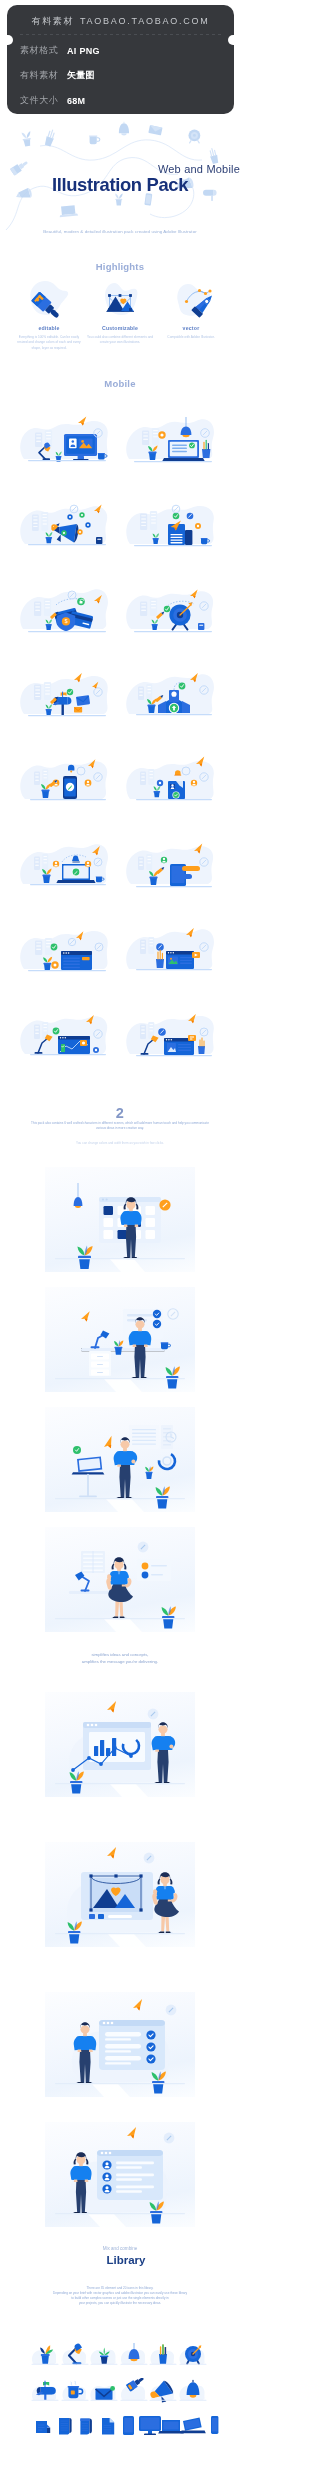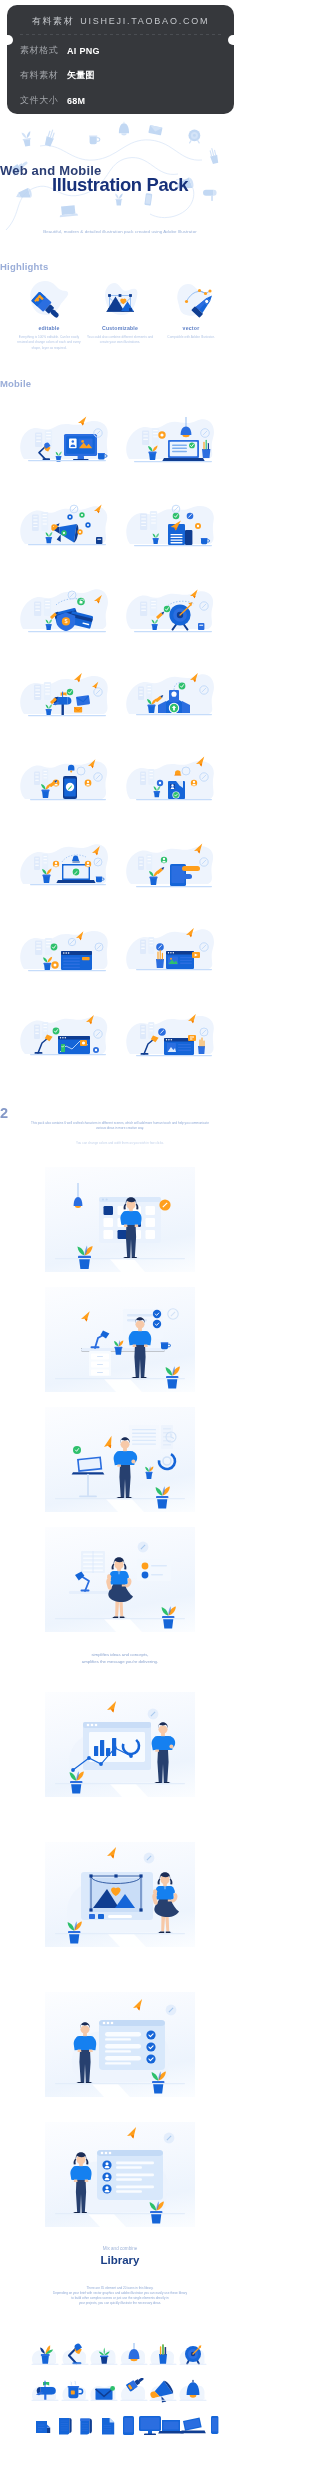--- a/index.html
+++ b/index.html
@@ -18,62 +18,62 @@
   .brand-site{color:#c6c9cd;font-size:9px;letter-spacing:1.75px;margin-left:6px;}
   .divline{position:absolute;left:13px;top:28.5px;width:201px;height:1px;
     background:repeating-linear-gradient(to right,#4b4e53 0 3px,transparent 3px 6px);}
   .inforow{position:absolute;left:13px;height:25px;display:flex;align-items:center;}
   .inforow .lab{color:#a3a6ab;font-size:9px;letter-spacing:.6px;width:47px;}
   .inforow .val{color:#ffffff;font-size:9px;font-weight:bold;letter-spacing:.3px;}
   .r0{top:33px;} .r1{top:58px;} .r2{top:83px;align-items:center;}
 
   
   .hero{position:absolute;left:0;top:118px;width:240px;height:140px;}
-  .hero .eyebrow{position:absolute;left:0;top:45px;width:240px;text-align:left;
-    color:#2b3e74;font-size:13px;font-weight:bold;letter-spacing:.2px;}
+  .hero .eyebrow{position:absolute;left:0;top:45px;width:240px;text-align:right;
+    color:#2b3e74;font-size:11px;font-weight:normal;letter-spacing:.2px;}
   .hero .title{position:absolute;left:0;top:57px;width:240px;text-align:center;
     color:#17317a;font-size:18.4px;font-weight:bold;letter-spacing:-.35px;line-height:20px;}
   .hero .subtitle{position:absolute;left:0;top:111px;width:240px;text-align:center;
     color:#9cb3da;font-size:4.4px;letter-spacing:.08px;}
 
   
-  .sechead{position:absolute;width:240px;color:#9aadd8;
+  .sechead{position:absolute;width:240px;text-align:center;color:#9aadd8;
     font-size:9.5px;font-weight:bold;letter-spacing:.2px;}
 
   
   .hl{position:absolute;top:278px;width:72px;}
   .hl .ico{width:44px;height:44px;margin:0 auto;display:block;}
   .hl .lab{margin-top:3px;text-align:center;color:#5f80c6;font-size:5.2px;font-weight:bold;letter-spacing:.2px;}
   .hl .desc{margin-top:4px;text-align:center;color:#b3c6e6;font-size:3.2px;line-height:1.65;padding:0 3px;}
   .hl0{left:13px;} .hl1{left:84px;} .hl2{left:155px;}
 
   
   .pv{position:absolute;width:96px;height:62px;}
   .bigcard{position:absolute;left:45px;width:150px;height:105px;
     background:linear-gradient(168deg,#fcfdff 0%,#f4f8fe 42%,#edf4fd 72%,#fbfdff 100%);}
   .cap{position:absolute;width:240px;text-align:center;color:#8aa3cf;font-size:4.3px;line-height:1.65;}
   .cdesc{position:absolute;width:240px;text-align:center;color:#8fa9d6;font-size:3.1px;line-height:1.6;}
   .note{position:absolute;width:240px;text-align:center;color:#c3d2ea;font-size:3.1px;}
 
   
   .lib-eyebrow{position:absolute;width:240px;text-align:center;color:#9fb4d8;font-size:4.6px;}
-  .lib-title{position:absolute;width:240px;text-align:center;color:#1b3f86;font-size:11.5px;font-weight:bold;}
+  .lib-title{position:absolute;width:240px;text-align:center;color:#1b3f86;font-size:11.5px;font-weight:bold;margin-left:6px;}
   .lib-desc{position:absolute;width:240px;text-align:center;color:#8fa9d6;font-size:3.1px;line-height:1.65;}
   .libicon{position:absolute;width:30px;height:26px;}
 </style>
 </head>
 <body>
 
 <div class="page">
 <div class="infocard">
  <div class="notch l"></div>
  <div class="notch r"></div>
  <div class="brandrow">
    <span class="brand-cn">有料素材</span>
-   <span class="brand-site">UISHEJI.TAOBAO.COM</span>
+   <span class="brand-site">TAOBAO.TAOBAO.COM</span>
  </div>
  <div class="divline"></div> 
       <div class="inforow r0">
    <span class="lab">素材格式</span>
    <span class="val">AI PNG</span>
  </div> 
       <div class="inforow r1">
    <span class="lab">有料素材</span>
    <span class="val">矢量图</span>
  </div> 

